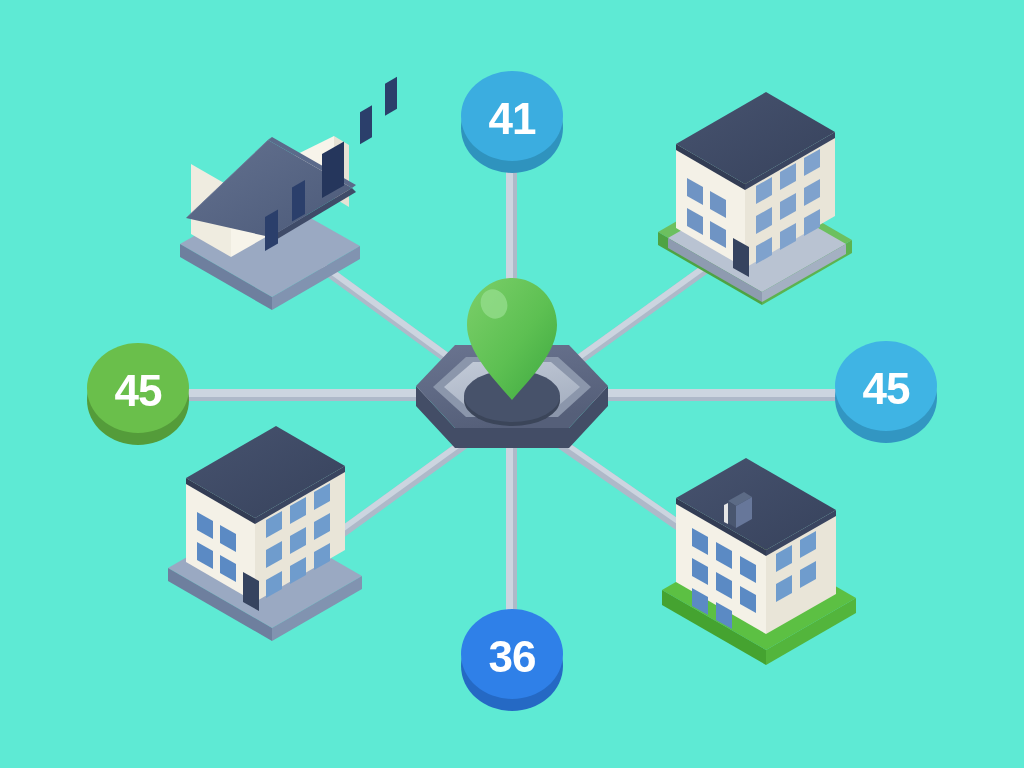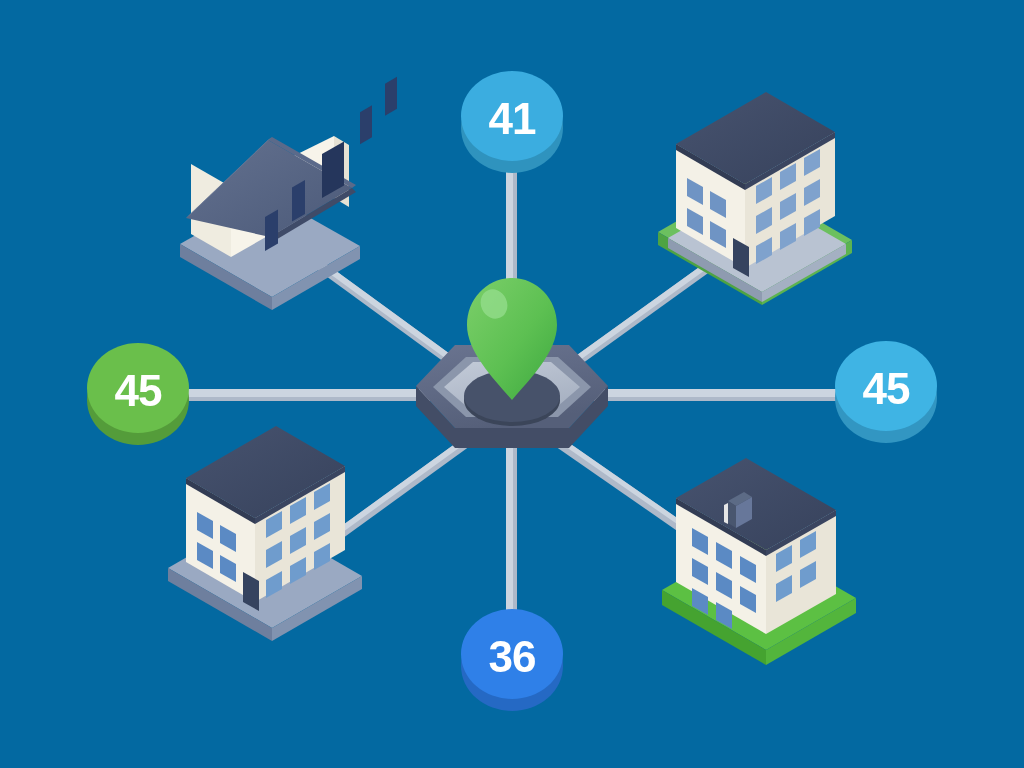--- a/index.html
+++ b/index.html
@@ -2,21 +2,21 @@
 <html><head>
 <meta charset="utf-8">
 <style>
   html,body{margin:0;padding:0;}
   body{
     width:1024px;height:768px;
     background:#fefefe;
     font-family:"Liberation Sans", sans-serif;
     overflow:hidden;
   }
-  #stage{position:relative;width:1024px;height:768px;background:#0369a1;}
+  #stage{position:relative;width:1024px;height:768px;background:#5eead4;}
   svg#scene{position:absolute;inset:0;width:1024px;height:768px;display:block;}
   .badge-label{
     font-family:"Liberation Sans", sans-serif;
     font-weight:bold;
     fill:#ffffff;
     text-anchor:middle;
     dominant-baseline:central;
     font-size:44px;
     letter-spacing:-1px;
   }

